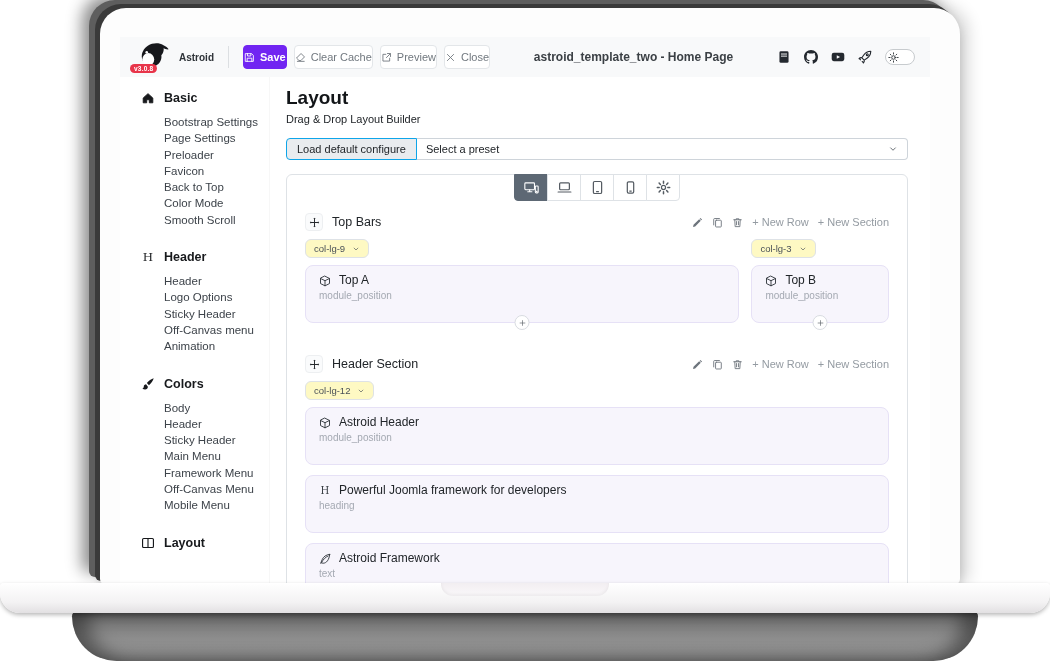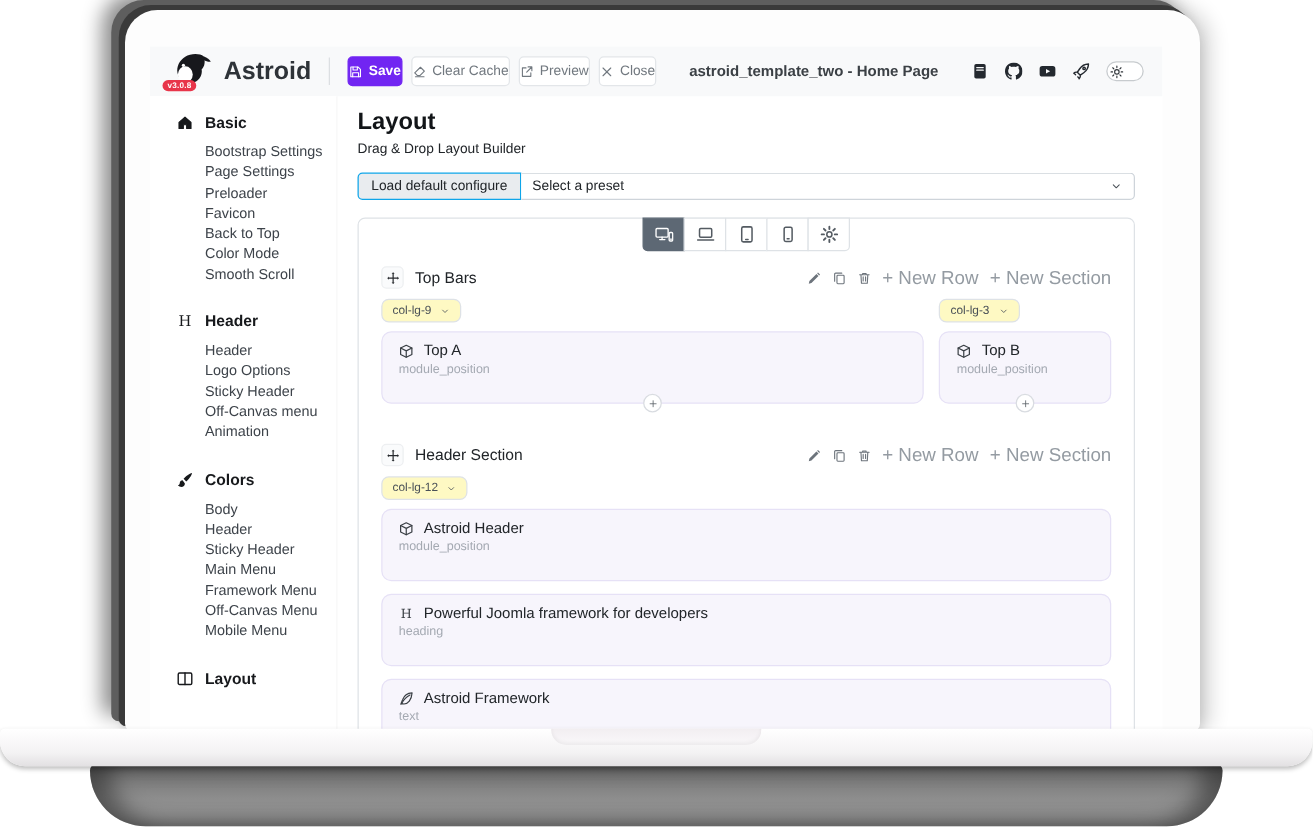--- a/index.html
+++ b/index.html
@@ -35,21 +35,21 @@
     z-index:4;
   }
 
   
   .topbar { position:absolute; left:0; top:0; right:0; height:40px; background:#f8f9fa;
             display:flex; align-items:center; padding:0 15px; gap:7px; }
   .brand { position:relative; width:34px; height:30px; flex:0 0 auto; cursor:pointer; }
   .brand svg { display:block; }
   .ver-badge { position:absolute; left:-5px; bottom:-1px; background:var(--badge,#e8354a); color:#fff;
                font-size:6.5px; font-weight:700; padding:1px 4px 1.5px; border-radius:7px; letter-spacing:.2px; }
-  .brand-name { font-size:20px; font-weight:600; color:#2e3338; margin-left:3px; }
+  .brand-name { font-size:10px; font-weight:600; color:#2e3338; margin-left:3px; }
   .vdiv { width:1px; height:22px; background:#dcdfe2; margin:0 7px; }
   .btn { display:inline-flex; align-items:center; gap:5px; height:24px; padding:0 0;
          border:1px solid #e3e6e9; border-radius:4px; background:#fff; color:#71787f;
          font-size:11px; font-family:inherit; cursor:pointer; white-space:nowrap; }
   .btn .ic { font-size:11px; }
   .btn-save { background:var(--accent,#7125f2); border-color:var(--accent,#7125f2); color:#fff; font-weight:600; }
   .doc-title { flex:1; text-align:center; font-size:12px; font-weight:600; color:#3b4045;
                white-space:nowrap; overflow:hidden; }
   .top-links { display:flex; align-items:center; gap:13px; margin-right:6px; }
   .top-links .ic { font-size:14px; color:#24292f; cursor:pointer; }
@@ -95,21 +95,21 @@
 
   .bsec { margin-top:12px; }
   .bsec + .bsec { margin-top:22px; }
   .bsec-head { display:flex; align-items:center; }
   .drag-chip { width:18px; height:18px; border:1px solid #edeff1; background:#fafbfc; border-radius:4px;
                display:inline-flex; align-items:center; justify-content:center; margin-right:9px; cursor:grab; }
   .drag-chip .ic { font-size:11px; color:#26292d; }
   .bsec-title { font-size:12.5px; font-weight:500; color:#212529; }
   .bsec-actions { margin-left:auto; display:flex; align-items:center; gap:9px; }
   .bsec-actions .act-ic { font-size:11px; color:#6d747c; cursor:pointer; display:inline-flex; }
-  .act-link { font-size:15px; color:#949ba2; cursor:pointer; white-space:nowrap; }
+  .act-link { font-size:11px; color:#949ba2; cursor:pointer; white-space:nowrap; }
 
   .brow { display:flex; justify-content:space-between; gap:12px; }
   .bcol { min-width:0; }
   .col-select { display:inline-flex; align-items:center; gap:7px; margin:8px 0 7px;
                 border:1px solid #dee2e6; border-radius:6px; background:#fef9c3;
                 font-size:9.5px; color:#495057; padding:3px 8px; cursor:pointer; }
   .col-select .ic { font-size:8px; color:#495057; }
 
   .ebox { position:relative; background:var(--module-bg,#f7f5fc); border:1px solid var(--module-border,#e6e1f6);
           border-radius:8px; padding:7px 13px 20px; margin-bottom:10px; cursor:pointer; }

